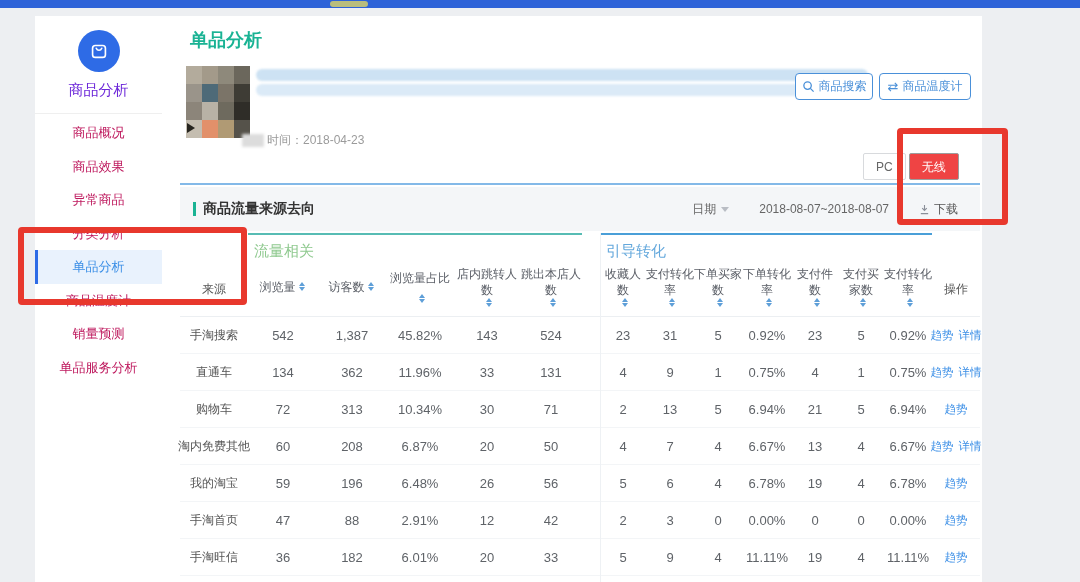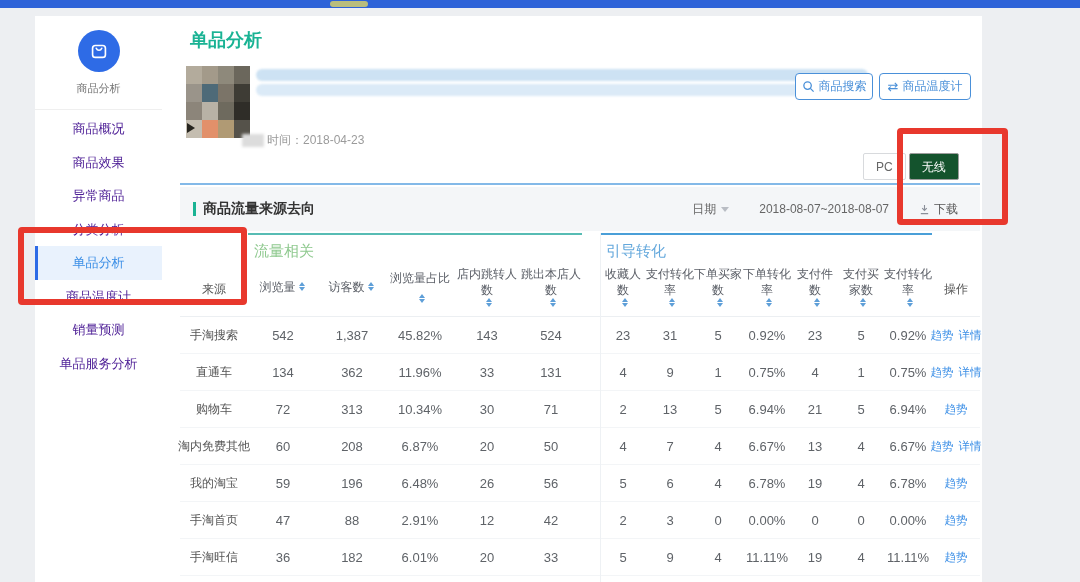--- a/index.html
+++ b/index.html
@@ -6,25 +6,25 @@
   body{width:1080px;height:582px;position:relative;overflow:hidden;background:#edeff2;
        font-family:"Liberation Sans","DejaVu Sans",sans-serif;}
   .topbar{position:absolute;left:0;top:0;width:1080px;height:8px;background:#2e63d8}
   .notch{position:absolute;left:330px;top:1px;width:38px;height:6px;background:#b9bd7d;border-radius:3px}
 
   
   .sidebar{position:absolute;left:35px;top:16px;width:127px;height:566px;background:#fff}
   .logo{padding-top:14px;text-align:center}
   .logo-circle{width:42px;height:42px;border-radius:50%;background:#2e6be6;margin:0 auto;
                display:flex;align-items:center;justify-content:center}
-  .side-title{color:#737373;font-size:11px;margin-top:9px}
+  .side-title{color:#6d28d9;font-size:15px;margin-top:9px}
   .side-div{height:1px;background:#efefef;margin-top:13px}
   .side-menu{margin-top:2px}
   .side-item{position:relative;height:33.5px;line-height:33.5px;text-align:center;
-             font-size:13px;color:#4c1d95;cursor:pointer}
+             font-size:13px;color:#be185d;cursor:pointer}
   .side-item.active{background:#e9f2fd;color:#3a8ee6}
   .side-item.active::before{content:"";position:absolute;left:0;top:0;bottom:0;width:3px;background:#2e6be6}
 
   
   .main{position:absolute;left:162px;top:16px;width:820px;height:566px;background:#fff;overflow:hidden}
   .page-title{position:absolute;left:28px;top:12px;font-size:18px;font-weight:bold;color:#1ab394}
 
   .thumb{position:absolute;left:24px;top:50px;width:64px;height:72px;display:grid;
          grid-template-columns:repeat(4,1fr);grid-template-rows:repeat(4,1fr)}
   .playmark{position:absolute;left:25px;top:107px;width:0;height:0;border-top:5px solid transparent;
@@ -44,21 +44,21 @@
   .tabbar{position:absolute;left:24px;top:134px;display:flex;z-index:3}
   .tab{height:34px;line-height:34px;padding:0 17px;font-size:13px;color:#444;background:#fff;
        border:1px solid #e3e6ea;border-left:none;cursor:pointer;box-sizing:border-box}
   .tab:first-child{border-left:1px solid #e3e6ea}
   .tab.active{background:#3a8ee6;color:#fff;border-color:#3a8ee6}
   .tabline{position:absolute;left:18px;top:167px;width:800px;height:2px;background:#83b9e8}
 
   .devtoggle{position:absolute;left:701px;top:137px;display:flex;gap:3px;z-index:3}
   .dev-btn{height:27px;line-height:27px;padding:0 12px;font-size:12px;background:#fff;
            border:1px solid #d8dadd;color:#666;border-radius:2px;cursor:pointer;box-sizing:border-box}
-  .dev-btn.selected{background:#14532d;color:#fff;border-color:#9c9c9c}
+  .dev-btn.selected{background:#ef4444;color:#fff;border-color:#9c9c9c}
 
   .toolbar{position:absolute;left:18px;top:171px;width:800px;height:44px;background:#f4f6f8;
            display:flex;align-items:center}
   .sec-title{display:flex;align-items:center;gap:7px;margin-left:13px;font-size:14px;font-weight:bold;color:#333}
   .sec-bar{width:3px;height:14px;background:#1ab394}
   .tb-right{margin-left:auto;display:flex;align-items:center;gap:30px;margin-right:22px;font-size:12px;color:#666}
   .caret{display:inline-block;width:0;height:0;border-left:4px solid transparent;border-right:4px solid transparent;
          border-top:5px solid #b9bdc4;margin-left:5px;vertical-align:1px}
   .download{display:flex;gap:4px;align-items:center;cursor:pointer;color:#555}
 

